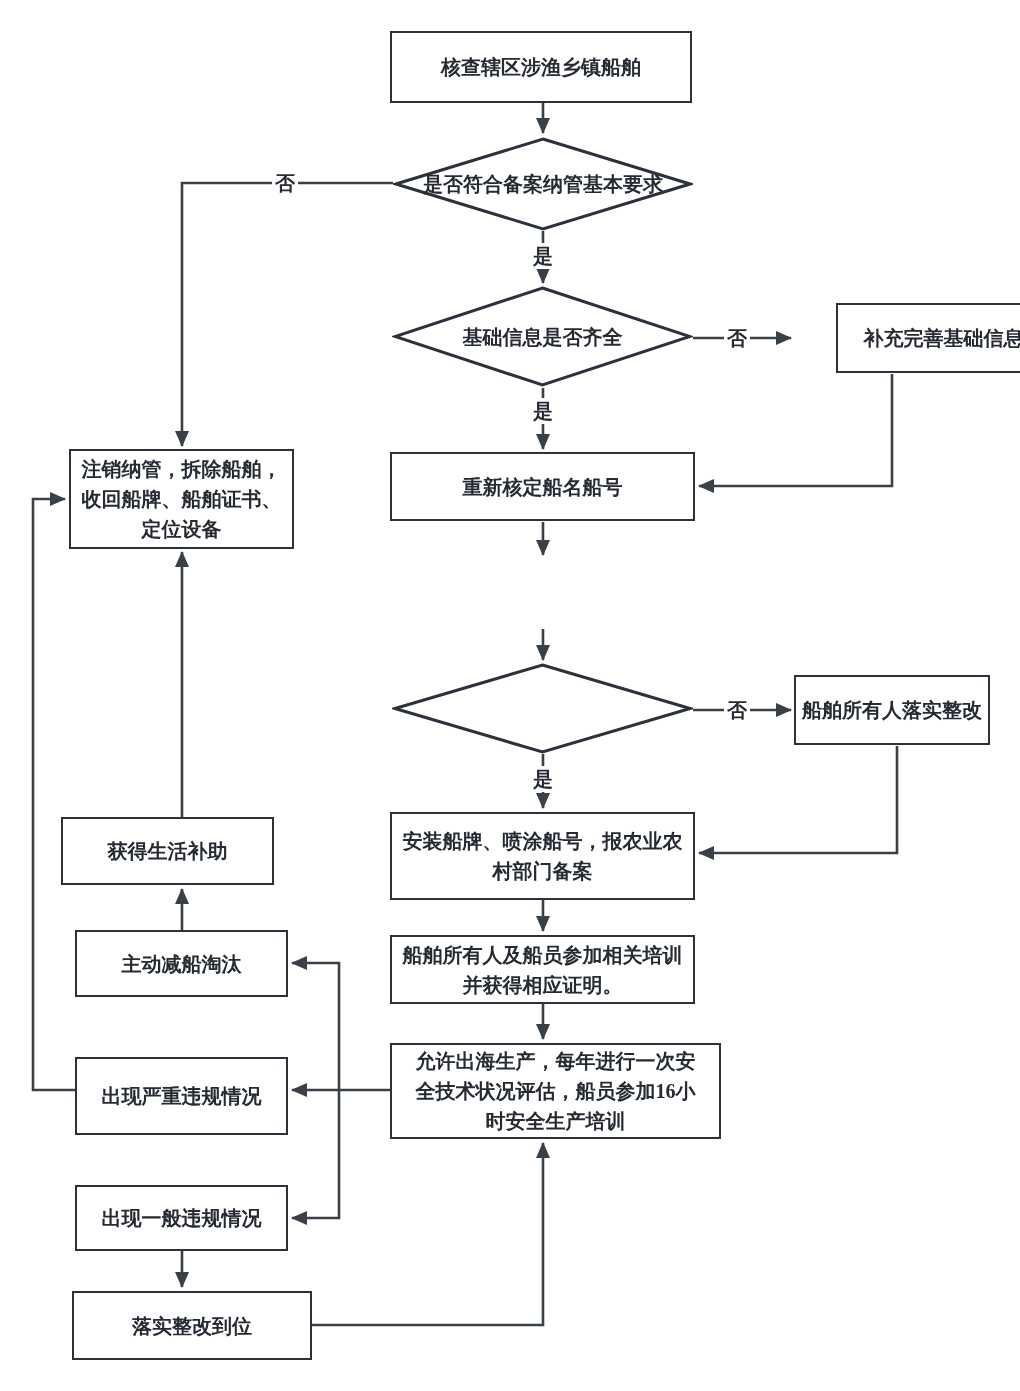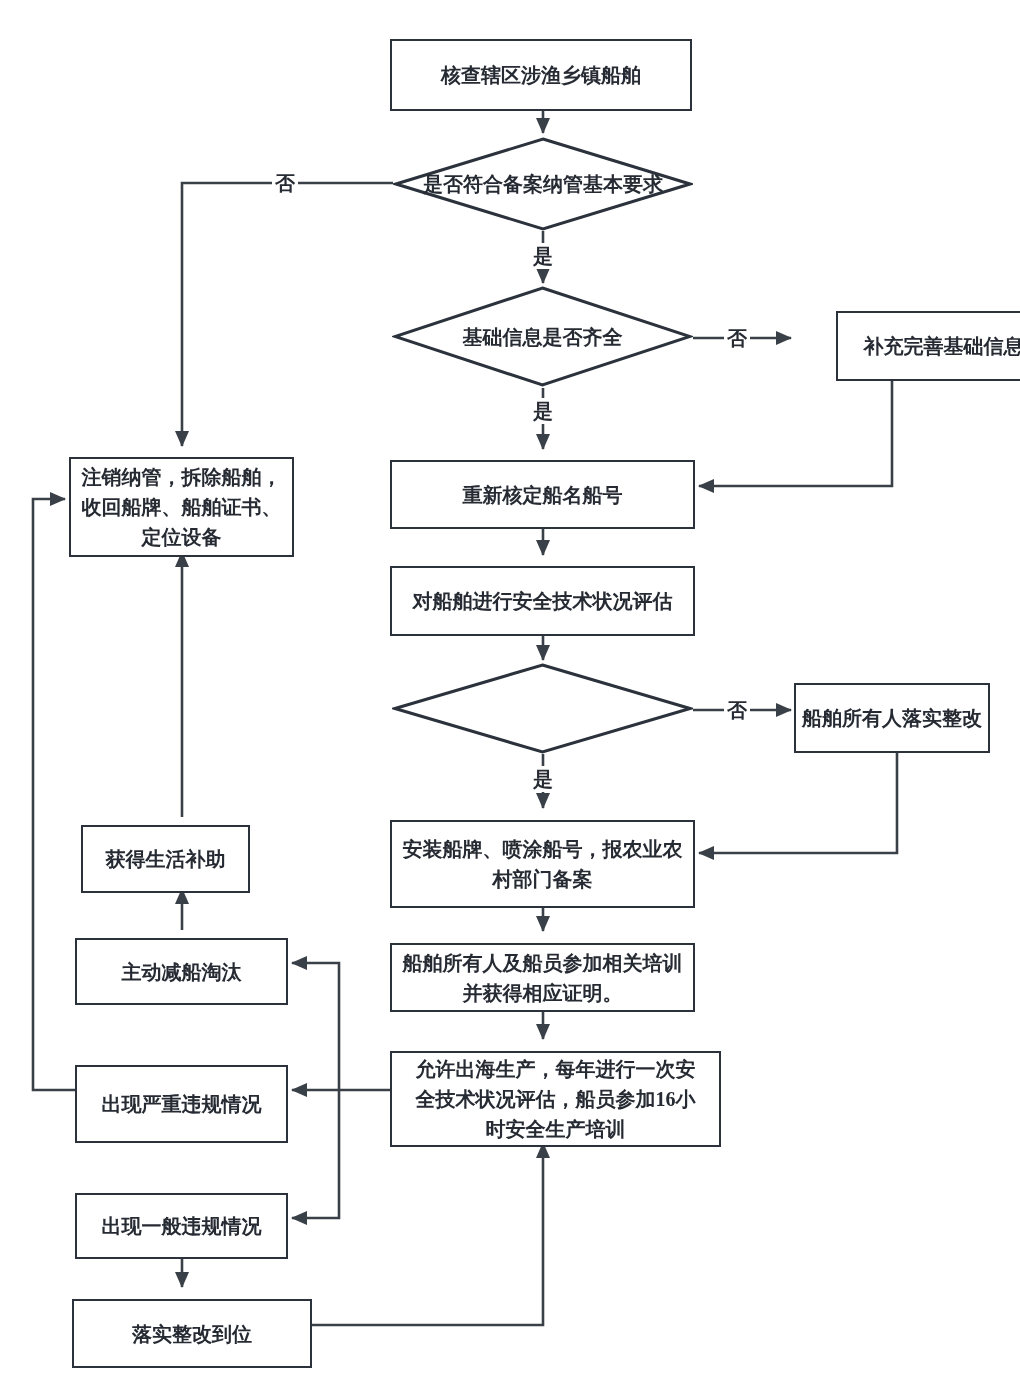--- a/index.html
+++ b/index.html
@@ -26,21 +26,20 @@
     display:flex;align-items:center;justify-content:center;
     text-align:center;
     font-size:20px;font-weight:700;line-height:1.5;
     white-space:pre-line;
     box-sizing:border-box;
   }
   .rect{
     background:var(--fill);
     border:2.6px solid var(--border);
     padding:16px 6px;
-    margin-top:8px;
   }
   .diamond{background:transparent;padding:0;justify-content:center;}
   .diamond .dshape{position:absolute;left:0;top:0;}
   .diamond .dshape polygon{fill:var(--fill);stroke:var(--border);stroke-width:3;}
   .diamond .dtext{position:relative;z-index:1;}
   .edge-label{
     position:absolute;z-index:2;
     transform:translate(-50%,-50%);
     background:var(--fill);
     padding:1px 3px;
@@ -106,23 +105,20 @@
   <div class="node rect" style="left:69px;top:449px;width:225px;height:100px">
     <span>注销纳管，拆除船舶，
 收回船牌、船舶证书、
 定位设备</span>
   </div>
 
   <div class="node rect" style="left:390px;top:452px;width:305px;height:69px">
     <span>重新核定船名船号</span>
   </div>
 
-  <div class="node rect" style="left:390px;top:558px;width:305px;height:70px">
-    <span>对船舶进行安全技术状况评估</span>
-  </div>
 
   <div class="node diamond" style="left:392px;top:663px;width:301px;height:91px">
     <svg class="dshape" width="301" height="91" viewBox="0 0 301 91">
       <polygon points="150.5,2 298,45.5 150.5,89 3,45.5"></polygon>
     </svg>
   </div>
 
   <div class="node rect" style="left:794px;top:675px;width:196px;height:70px">
     <span>船舶所有人落实整改</span>
   </div>
@@ -136,21 +132,21 @@
     <span>船舶所有人及船员参加相关培训
 并获得相应证明。</span>
   </div>
 
   <div class="node rect" style="left:390px;top:1043px;width:331px;height:96px">
     <span>允许出海生产，每年进行一次安
 全技术状况评估，船员参加16小
 时安全生产培训</span>
   </div>
 
-  <div class="node rect" style="left:81px;top:817px;width:169px;height:68px">
+  <div class="node rect" style="left:61px;top:817px;width:213px;height:68px">
     <span>获得生活补助</span>
   </div>
 
   <div class="node rect" style="left:75px;top:930px;width:213px;height:67px">
     <span>主动减船淘汰</span>
   </div>
 
   <div class="node rect" style="left:75px;top:1057px;width:213px;height:78px">
     <span>出现严重违规情况</span>
   </div>

